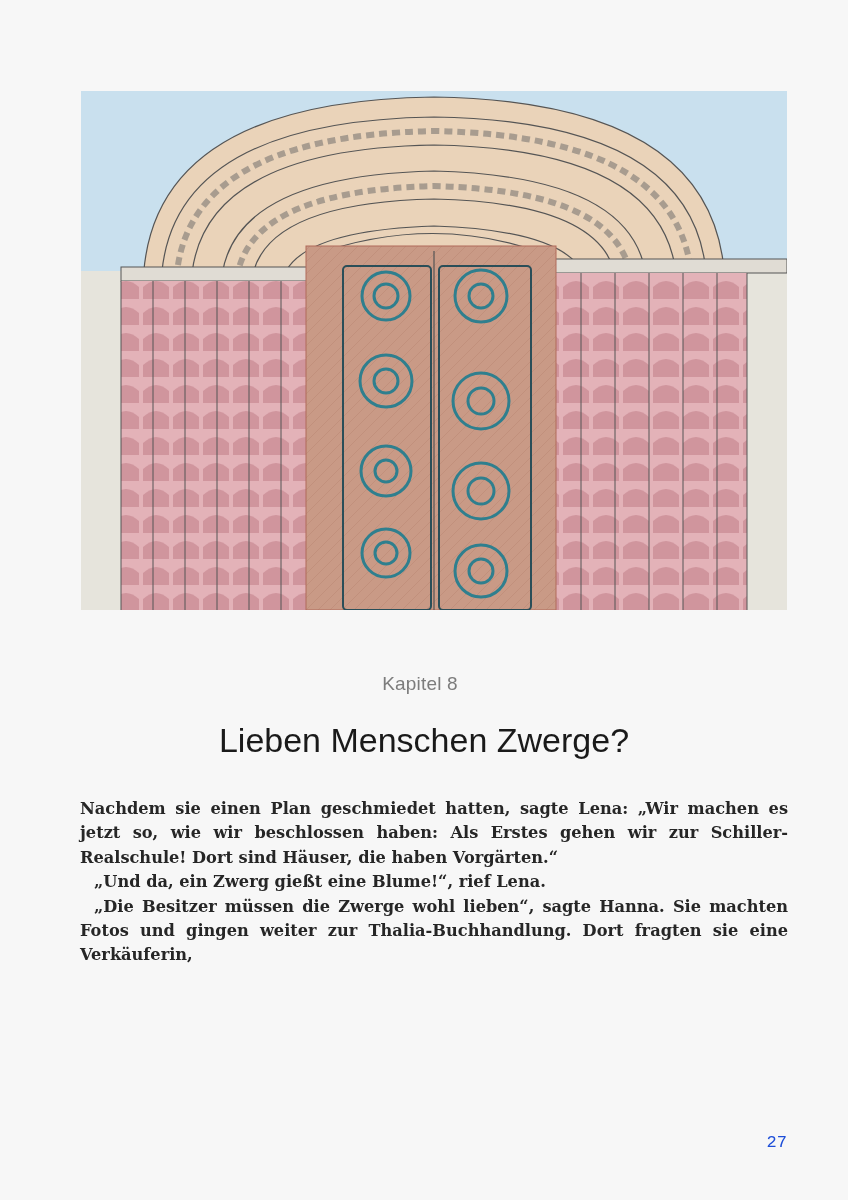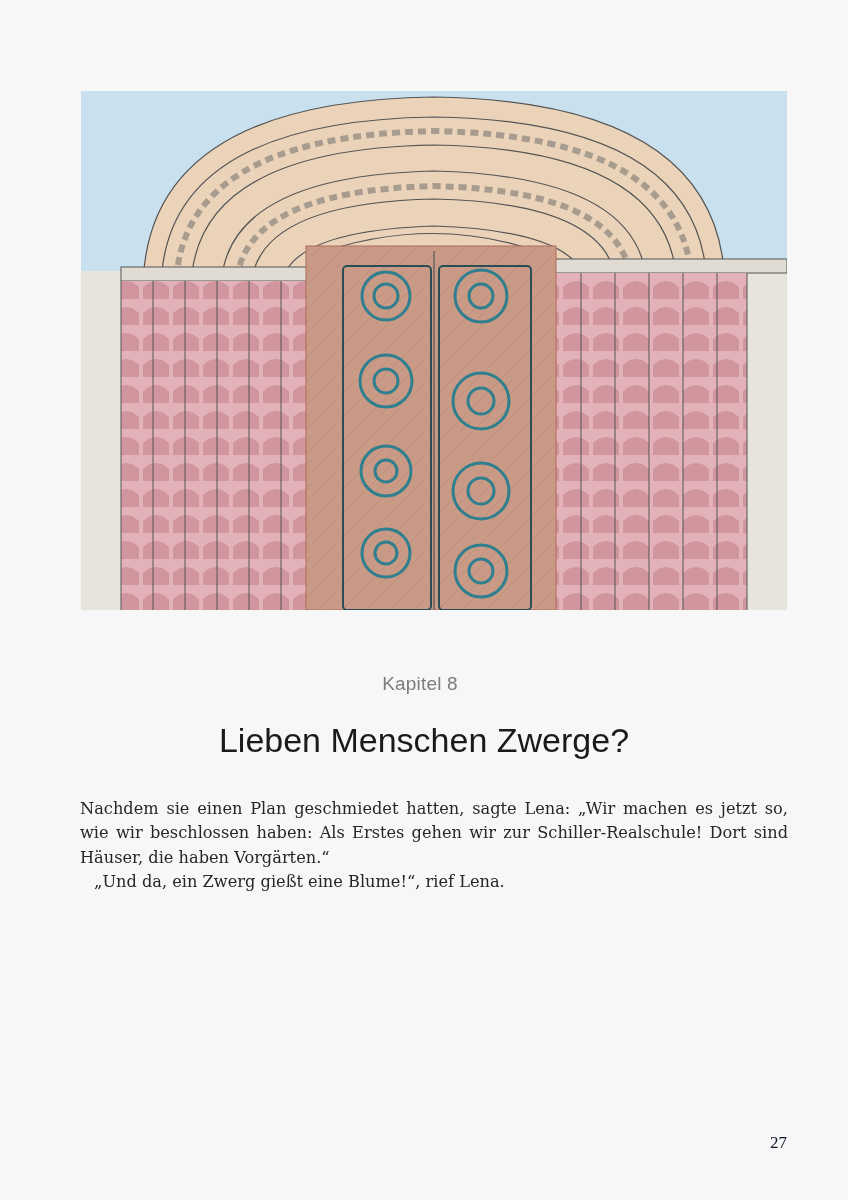--- a/index.html
+++ b/index.html
@@ -37,29 +37,30 @@
   }
   .body-text {
     position: absolute;
     left: 80px; top: 797px;
     width: 708px;
     font-family: "DejaVu Serif", serif;
     font-size: 16.2px;
     line-height: 24.4px;
     color: #262626;
     text-align: justify;
+    font-weight: bold;
   }
   .body-text p { margin: 0; }
   .body-text p.indent { text-indent: 14px; }
   .page-number {
     position: absolute;
     right: 61px; top: 1133px;
-    font-family: Liberation Serif, serif;
+    font-family: Liberation Mono, monospace;
     font-size: 17px;
-    color: #0f172a;
+    color: #1d4ed8;
   }
 </style>
 </head>
 <body>
 
 <div class="illustration">
   <svg viewBox="0 0 706 519" preserveAspectRatio="none" xmlns="http://www.w3.org/2000/svg">
     <defs>
       <pattern id="colpat" width="30" height="26" patternUnits="userSpaceOnUse">
         <rect width="30" height="26" fill="#e3b2b8"></rect>
@@ -136,15 +137,16 @@
     </g>
   </svg>
 </div>
 
 <div class="chapter-label">Kapitel 8</div>
 <div class="chapter-title">Lieben Menschen Zwerge?</div>
 
 <div class="body-text">
   <p>Nachdem sie einen Plan geschmiedet hatten, sagte Lena: „Wir machen es jetzt so, wie wir beschlossen haben: Als Erstes gehen wir zur Schiller-Realschule! Dort sind Häuser, die haben Vorgärten.“</p>
   <p class="indent">„Und da, ein Zwerg gießt eine Blume!“, rief Lena.</p>
+  <p class="indent">„Die Besitzer müssen die Zwerge wohl lieben“, sagte Hanna. Sie machten Fotos und gingen weiter zur Thalia-Buchhandlung. Dort fragten sie eine Verkäuferin,</p>
 </div>
 
 <div class="page-number">27</div>
 
 </body></html>

